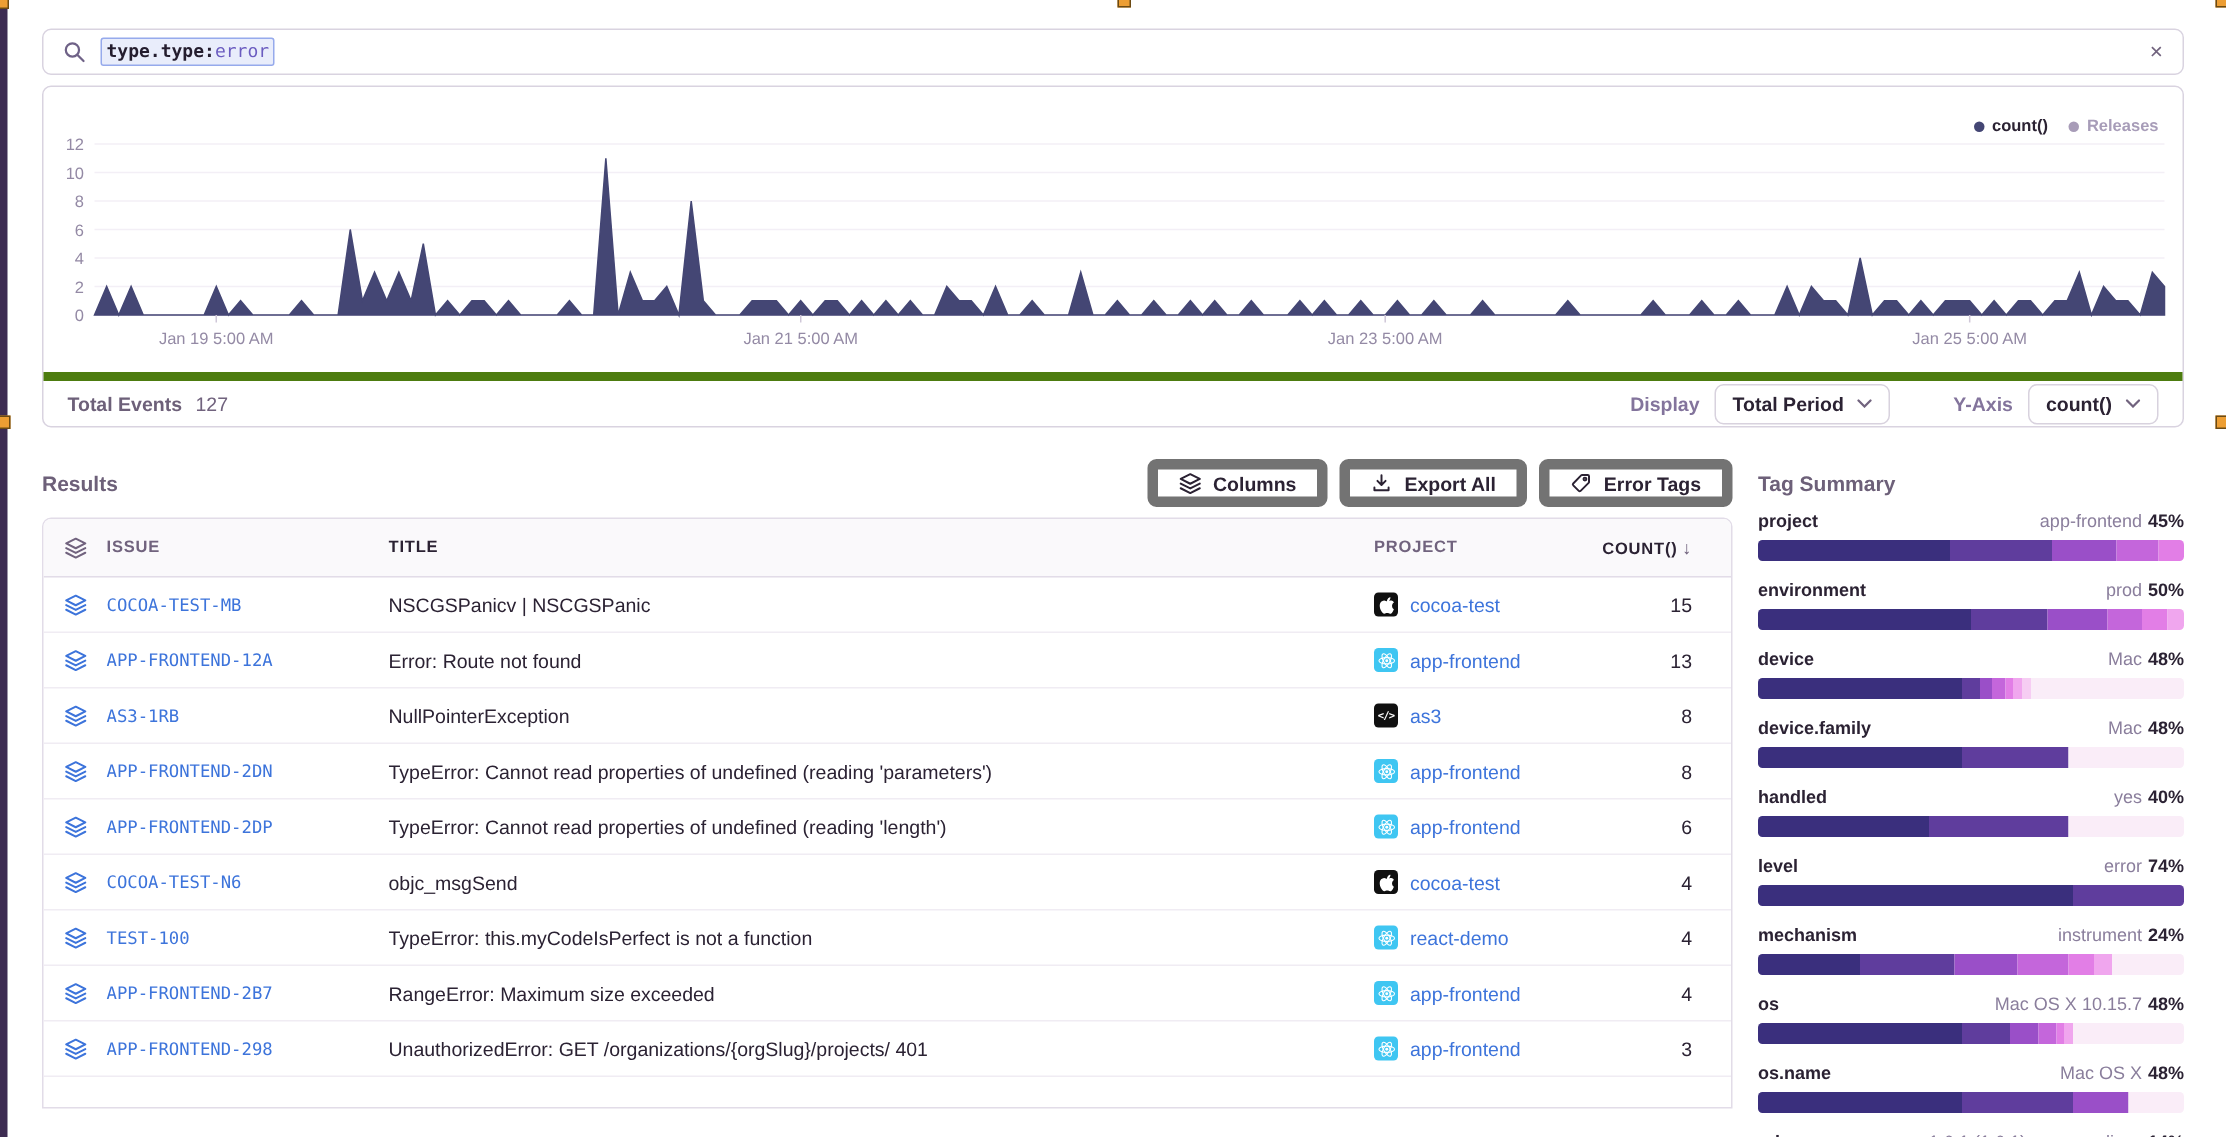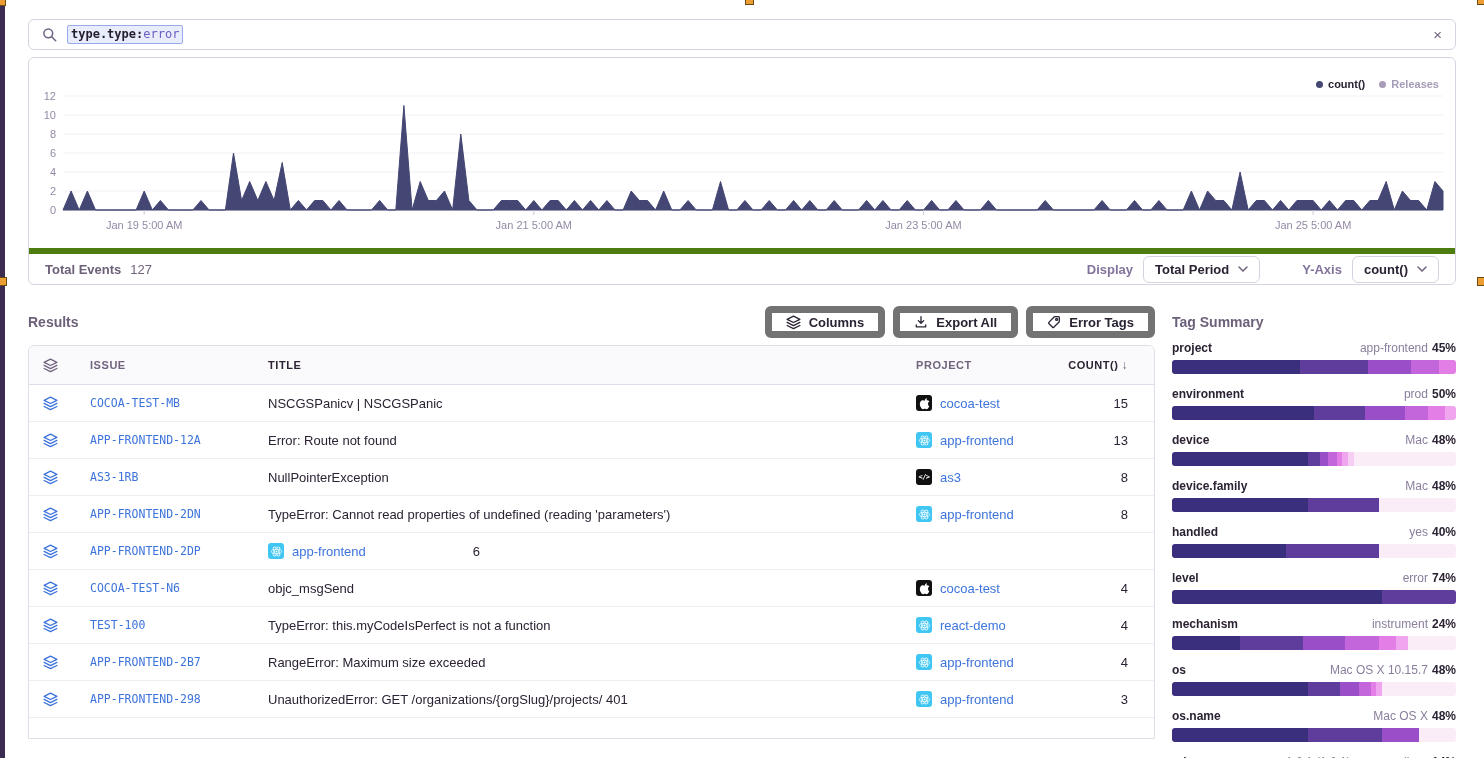--- a/index.html
+++ b/index.html
@@ -46,23 +46,23 @@
   .btn .bicon{display:inline-flex;align-items:center;}
 
   
   .table{position:absolute;left:28px;top:345px;width:1127px;border:1px solid #e2dce8;border-radius:6px 6px 0 0;
          overflow:hidden;background:#fff;box-sizing:border-box;}
   .thead{display:flex;align-items:center;height:38px;background:#faf9fb;border-bottom:1px solid #e2dce8;
          color:#71637e;font-size:11px;font-weight:700;letter-spacing:.05em;}
   .trow{display:flex;align-items:center;height:36px;border-bottom:1px solid #f0ecf3;font-size:13px;}
   .trow.partial{height:20px;border-bottom:none;}
   .c-icon{width:42px;display:flex;justify-content:center;align-items:center;flex:0 0 42px;}
-  .c-issue{width:178px;flex:0 0 178px;font-family:"DejaVu Sans Mono",monospace;font-size:11.5px;margin-left:19px;}
+  .c-issue{width:178px;flex:0 0 178px;font-family:"DejaVu Sans Mono",monospace;font-size:11.5px;}
   .c-issue a{color:#3d74db;text-decoration:none;cursor:pointer;}
-  .c-title{flex:1;padding-right:28px;white-space:nowrap;overflow:hidden;color:#2b2233;}
+  .c-title{flex:1;padding-right:28px;white-space:nowrap;overflow:hidden;color:#2b2233;margin-left:10px;}
   .c-project{width:152px;flex:0 0 152px;display:flex;align-items:center;gap:8px;}
   .c-project a{color:#3d74db;text-decoration:none;cursor:pointer;}
   .c-count{width:60px;flex:0 0 60px;text-align:right;padding-right:26px;color:#2b2233;}
   .sort-arrow{color:#71637e;font-weight:400;margin-left:3px;font-size:12px;}
   .badge{width:16px;height:16px;border-radius:3px;display:inline-flex;align-items:center;justify-content:center;flex:0 0 16px;}
   .badge-rust,.badge-apple,.badge-code{background:#101010;}
   .badge-react{background:#3fc6f2;}
   .code-txt{color:#fff;font-size:7px;font-weight:700;font-family:"DejaVu Sans Mono",monospace;letter-spacing:-.5px;}
 
   
@@ -294,20 +294,21 @@
         </div>
         <div class="trow">
           <div class="c-icon">
             <svg width="15" height="15" viewBox="0 0 16 16" fill="none" stroke="#3d74db" stroke-width="1.4" stroke-linejoin="round" stroke-linecap="round">
               <path d="M8 1.2 14.8 4.6 8 8 1.2 4.6Z"></path>
               <path d="M1.2 7.9 8 11.3 14.8 7.9"></path>
               <path d="M1.2 11.2 8 14.6 14.8 11.2"></path>
             </svg>
           </div>
           <div class="c-issue"><a>APP-FRONTEND-2DP</a></div>
+          <div class="c-title">TypeError: Cannot read properties of undefined (reading 'length')</div>
           <div class="c-project">
             <span class="badge badge-react">
               <svg width="13" height="13" viewBox="0 0 16 16" fill="none" stroke="#fff" stroke-width="0.9">
                 <ellipse cx="8" cy="8" rx="6.4" ry="2.6"></ellipse>
                 <ellipse cx="8" cy="8" rx="6.4" ry="2.6" transform="rotate(60 8 8)"></ellipse>
                 <ellipse cx="8" cy="8" rx="6.4" ry="2.6" transform="rotate(120 8 8)"></ellipse>
                 <circle cx="8" cy="8" r="1.2" fill="#fff" stroke="none"></circle>
               </svg>
             </span>
             <a>app-frontend</a>

